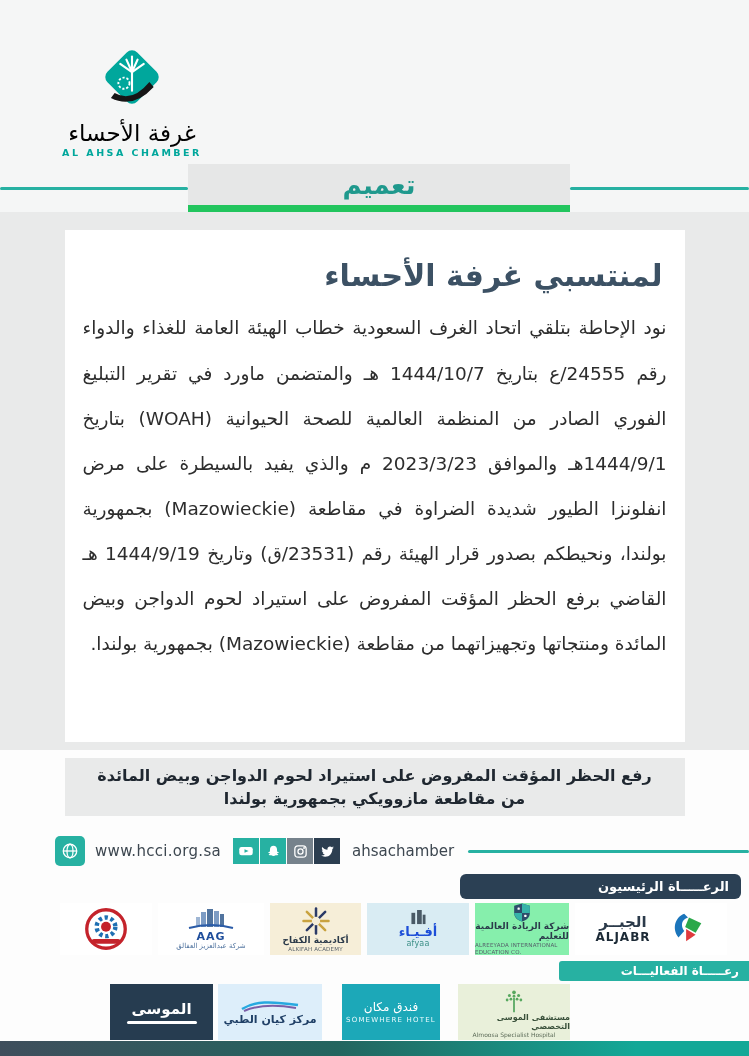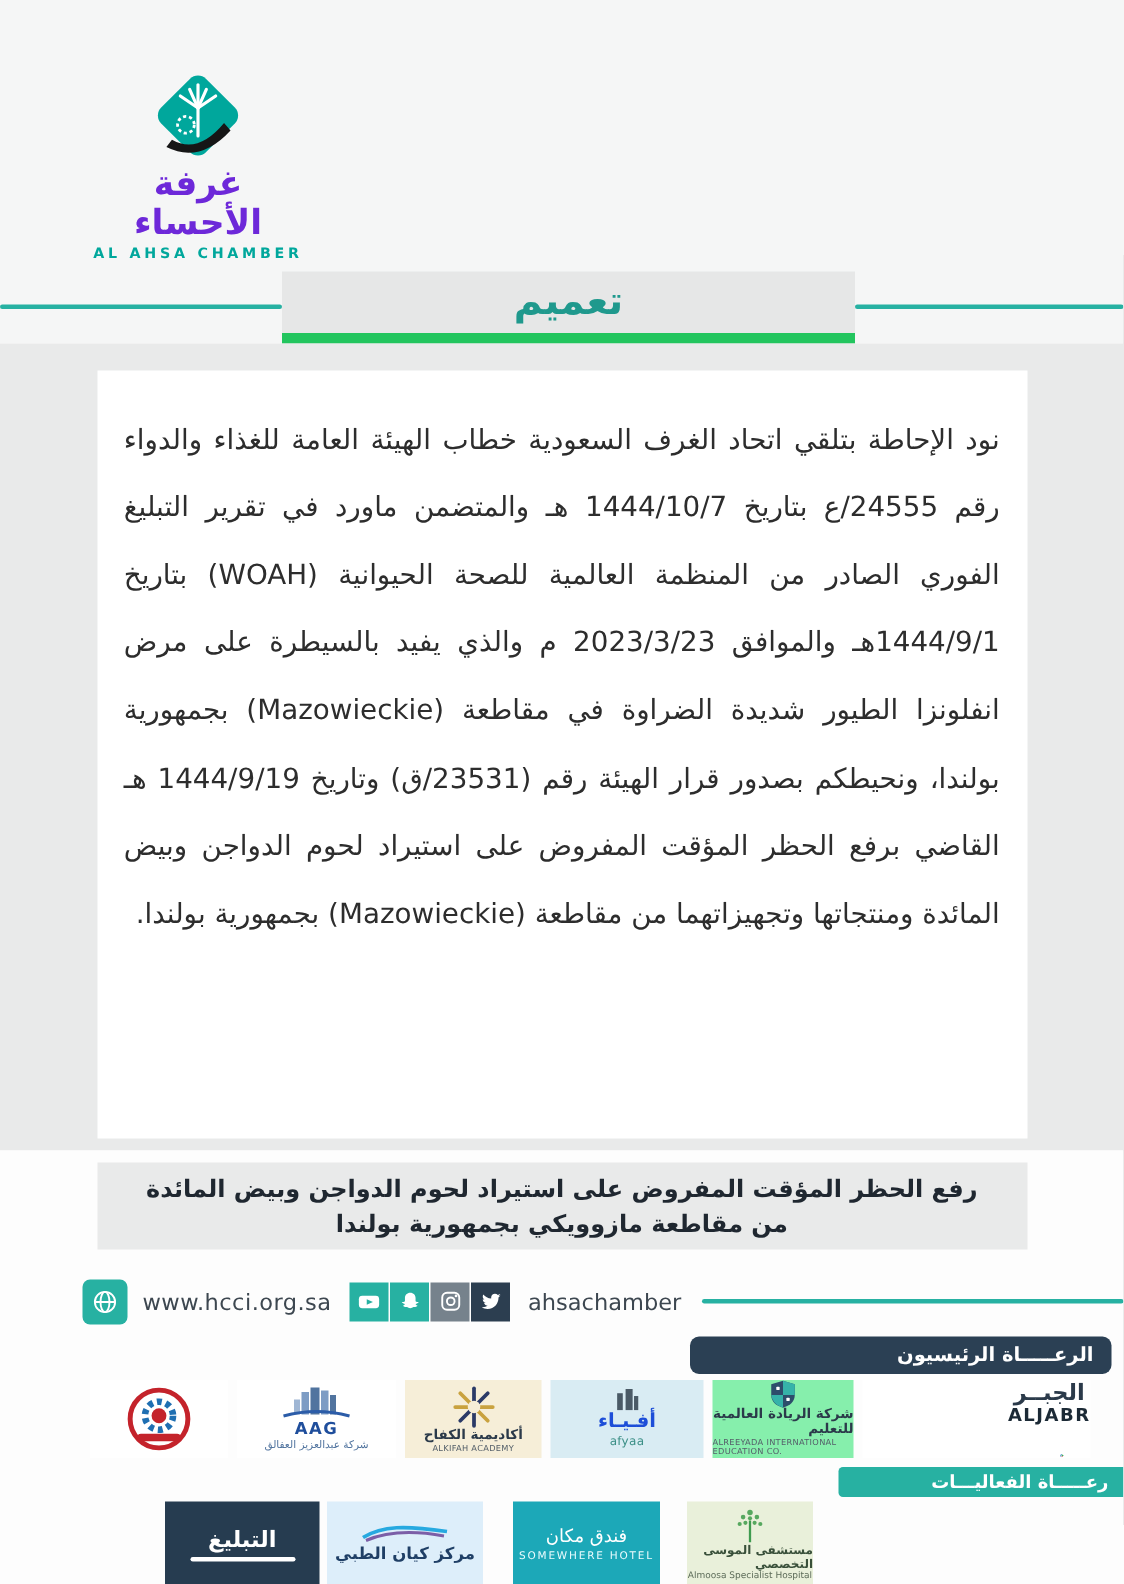--- a/index.html
+++ b/index.html
@@ -4,21 +4,21 @@
 <style>
   * { margin:0; padding:0; box-sizing:border-box; }
   html,body { background:#d8d8d8; }
   body { font-family:"DejaVu Sans", sans-serif; }
   .page { width:749px; height:1056px; margin:0 auto; background:#ffffff; overflow:hidden; display:flex; flex-direction:column; }
 
   
   .band-top { background:#f5f6f6; padding-top:46px; }
   .logo-block { margin-left:62px; width:140px; text-align:center; }
   .logo-mark { width:62px; height:62px; margin:0 auto; display:block; }
-  .logo-ar { color:#6d28d9; font-size:23px; font-weight:700; line-height:1.15; margin-top:2px; }
+  .logo-ar { color:#000000; font-size:23px; font-weight:400; line-height:1.15; margin-top:12px; }
   .logo-en { color:#00a79c; font-size:9.5px; font-weight:700; letter-spacing:2.5px; margin-top:1px; }
 
   .banner-row { display:flex; align-items:center; margin-top:6px; }
   .banner-line { height:3px; background:#27b1a2; border-radius:2px; }
   .banner-line.left { width:188px; }
   .banner-line.right { flex:1; }
   .banner-box { width:382px; height:48px; background:#e6e7e7; border-bottom:7px solid #22c55e;
                 display:flex; align-items:center; justify-content:center; }
   .banner-box span { color:#1f998d; font-size:26px; font-weight:700; }
 
@@ -52,40 +52,40 @@
   .sp-box { height:52px; display:flex; flex-direction:column; align-items:center; justify-content:center; overflow:hidden; }
   .sp-box .cap-ar { font-size:9px; color:#2b3a4a; font-weight:700; line-height:1.1; direction:rtl; }
   .sp-box .cap-en { font-size:5.5px; color:#55606a; letter-spacing:.2px; line-height:1.2; }
   .b-gear { width:92px; background:#fff; }
   .b-aag  { width:106px; background:#fff; }
   .b-kifah{ width:91px; background:#f6eed8; }
   .b-afyaa{ width:102px; background:#d9ecf3; }
   .b-afyaa .cap-ar { font-size:13px; color:#1d4ed8; }
   .b-afyaa .cap-en { font-size:8px; color:#3b8f86; }
   .b-reeyada { width:94px; background:#86efac; }
-  .b-jabr { width:152px; background:#fff; flex-direction:column; gap:18px;align-items:flex-end; }
+  .b-jabr { width:152px; background:#fff; flex-direction:row; gap:18px; }
   .b-jabr .wordmark { text-align:center; }
   .b-jabr .cap-ar { font-size:15px; }
   .b-jabr .cap-en { font-size:12px; font-weight:700; color:#1c2a36; letter-spacing:1px; }
 
   .sp-header-events { width:190px; height:20px; background:#27b1a2; border-radius:3px 0 0 3px; margin:5px 0 0 auto;
                       direction:rtl; color:#fff; font-size:12px; font-weight:700; line-height:20px; padding-right:10px; }
   .sp-row-events { display:flex; align-items:center; gap:5px; margin:2px 0 0 110px; height:58px; }
   .e-box { height:56px; display:flex; flex-direction:column; align-items:center; justify-content:center; overflow:hidden; }
   .e-moosa { width:103px; background:#263c50; }
   .e-moosa .cap-ar { color:#ffffff; font-size:15px; font-weight:700; direction:rtl; }
   .e-moosa .swoosh { width:70px; height:3px; background:#ffffff; border-radius:2px; margin-top:3px; }
   .e-kayan { width:104px; background:#ddeefa; }
   .e-kayan .cap-ar { color:#1f3f66; font-size:11px; font-weight:700; direction:rtl; }
   .e-hotel { width:98px; background:#1ca8b8; margin-left:15px; }
   .e-hotel .cap-ar { color:#fff; font-size:12px; direction:rtl; }
   .e-hotel .cap-en { color:#eafbfd; font-size:7px; letter-spacing:1.2px; margin-top:2px; }
   .e-haqeel { width:83px; background:#eef3fa; margin-left:13px; }
   .e-haqeel .cap-ar { color:#22313f; font-size:14px; font-weight:700; direction:rtl; }
-  .e-almoosa-sp { width:84px; background:#e9f0da; margin-left:13px;align-items:center; }
+  .e-almoosa-sp { width:112px; background:#e9f0da; margin-left:13px;align-items:center; }
   .e-almoosa-sp .cap-ar { color:#39503a; font-size:8px; font-weight:700; direction:rtl; }
   .e-almoosa-sp .cap-en { color:#5c6b58; font-size:6px; }
 
   .gradient-bar { height:23px; width:100%; background:linear-gradient(90deg,#3f4e5c 0%,#23655f 45%,#13a897 85%,#13a897 100%); }
 </style>
 </head>
 <body>
 
 <div class="page">
 
@@ -112,20 +112,21 @@
       <div class="banner-line left"></div>
       <div class="banner-box">
         <span>تعميم</span>
       </div>
       <div class="banner-line right"></div>
     </div>
   </section>
 
   <section class="band-gray">
     <div class="card">
+      <h1>لمنتسبي غرفة الأحساء</h1>
       <p>نود الإحاطة بتلقي اتحاد الغرف السعودية خطاب الهيئة العامة للغذاء والدواء رقم 24555/ع بتاريخ 1444/10/7 هـ والمتضمن ماورد في تقرير التبليغ الفوري الصادر من المنظمة العالمية للصحة الحيوانية (WOAH) بتاريخ 1444/9/1هـ والموافق 2023/3/23 م والذي يفيد بالسيطرة على مرض انفلونزا الطيور شديدة الضراوة في مقاطعة (Mazowieckie) بجمهورية بولندا، ونحيطكم بصدور قرار الهيئة رقم (23531/ق) وتاريخ 1444/9/19 هـ القاضي برفع الحظر المؤقت المفروض على استيراد لحوم الدواجن وبيض المائدة ومنتجاتها وتجهيزاتهما من مقاطعة (Mazowieckie) بجمهورية بولندا.</p>
     </div>
   </section>
 
   <section class="band-footer">
 
     <div class="summary-box">
       <p>رفع الحظر المؤقت المفروض على استيراد لحوم الدواجن وبيض المائدة من مقاطعة مازوويكي بجمهورية بولندا</p>
     </div>
 
@@ -238,21 +239,21 @@
           <path d="M21 8 L34 14 L28 24 L17 18 Z" fill="#2aa84a"></path>
           <path d="M18 20 L28 26 L18 33 Z" fill="#e03a3e"></path>
         </svg>
       </div>
     </div>
 
     <div class="sp-header-events">رعـــــاة الفعاليـــات</div>
     <div class="sp-row-events">
 
       <div class="e-box e-moosa">
-        <div class="cap-ar">التبليغ</div>
+        <div class="cap-ar">الموسى</div>
         <div class="swoosh"></div>
       </div>
 
       <div class="e-box e-kayan">
         <svg width="62" height="14" viewBox="0 0 60 14">
           <path d="M2 10 C15 2 30 2 58 6" stroke="#27a9e0" stroke-width="2.5" fill="none"></path>
           <path d="M4 12 C18 6 34 5 56 9" stroke="#7b5ea7" stroke-width="2" fill="none"></path>
         </svg>
         <div class="cap-ar">مركز كيان الطبي</div>
       </div>

